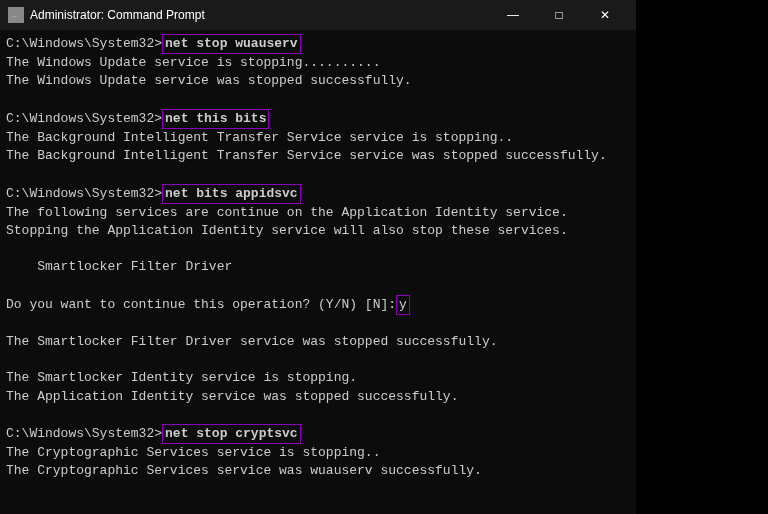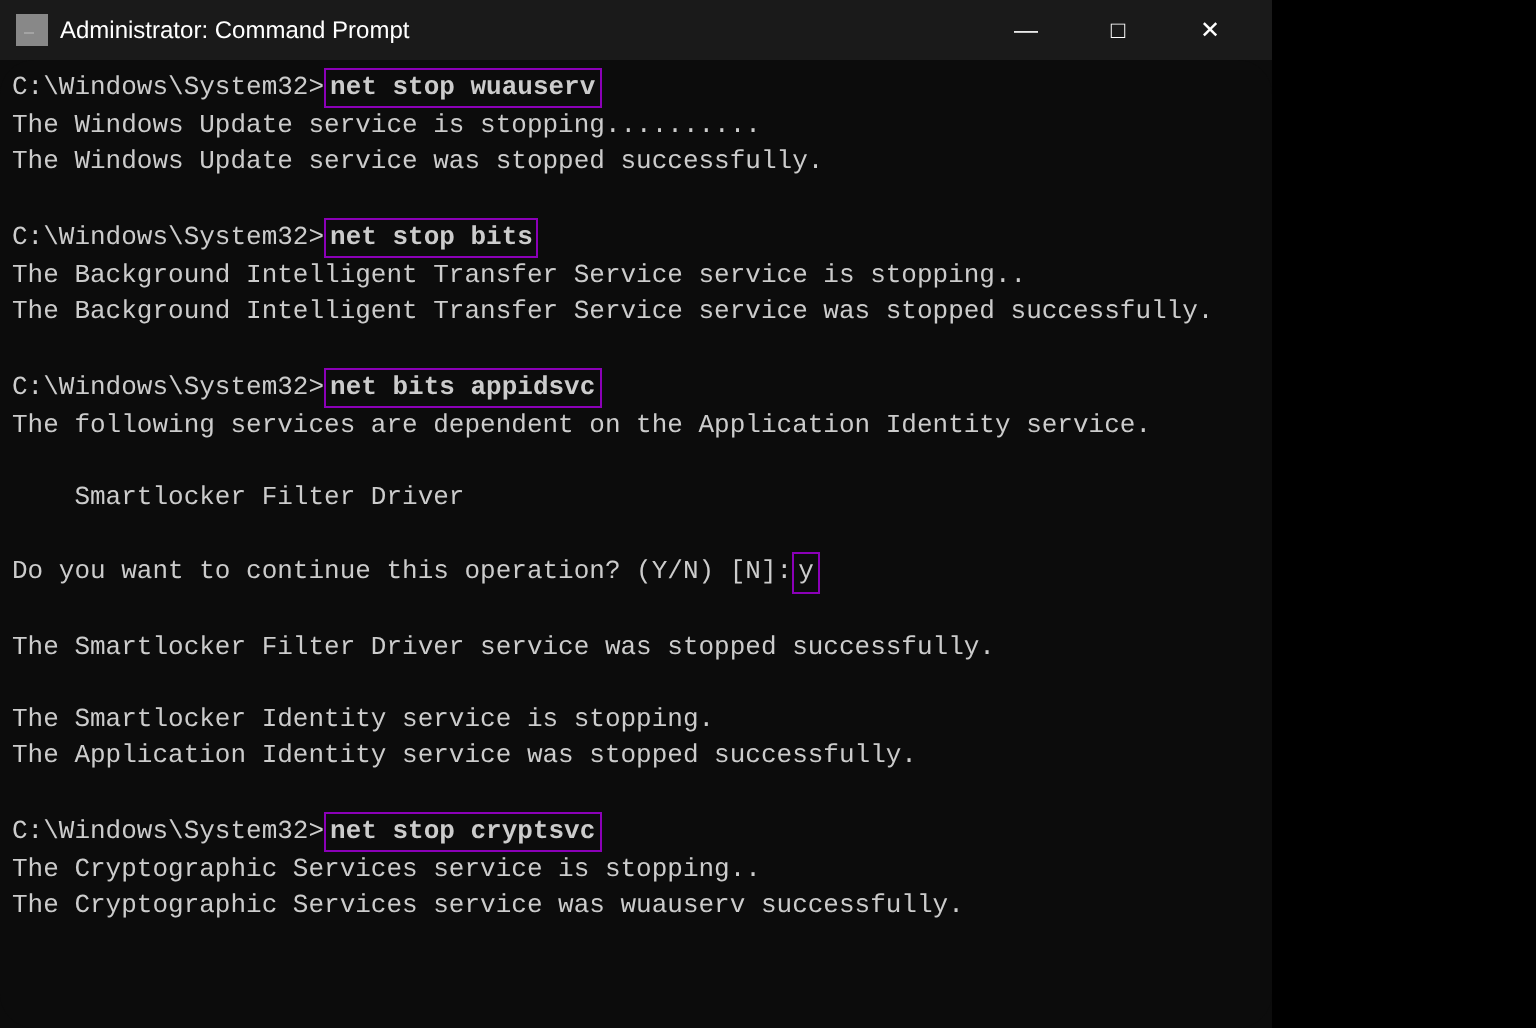--- a/index.html
+++ b/index.html
@@ -142,31 +142,32 @@
     <div class="cmd-line">
       <span class="prompt">C:\Windows\System32&gt;</span>
         <span class="cmd-highlight">net stop wuauserv</span>
     </div>
     <div class="output-line">The Windows Update service is stopping..........</div>
     <div class="output-line">The Windows Update service was stopped successfully.</div>
     <div class="blank-line"></div>
 
     <div class="cmd-line">
       <span class="prompt">C:\Windows\System32&gt;</span>
-        <span class="cmd-highlight">net stop bits</span>
+        <span class="cmd-highlight">net this bits</span>
     </div>
     <div class="output-line">The Background Intelligent Transfer Service service is stopping..</div>
     <div class="output-line">The Background Intelligent Transfer Service service was stopped successfully.</div>
     <div class="blank-line"></div>
 
     <div class="cmd-line">
       <span class="prompt">C:\Windows\System32&gt;</span>
         <span class="cmd-highlight">net bits appidsvc</span>
     </div>
-    <div class="output-line">The following services are dependent on the Application Identity service.</div>
+    <div class="output-line">The following services are continue on the Application Identity service.</div>
+    <div class="output-line">Stopping the Application Identity service will also stop these services.</div>
     <div class="blank-line"></div>
     <div class="output-line">    Smartlocker Filter Driver</div>
     <div class="blank-line"></div>
 
     <div class="cmd-line">
       <span class="output-line">Do you want to continue this operation? (Y/N) [N]:</span>
         <span class="input-highlight">y</span>
     </div>
     <div class="blank-line"></div>
 

